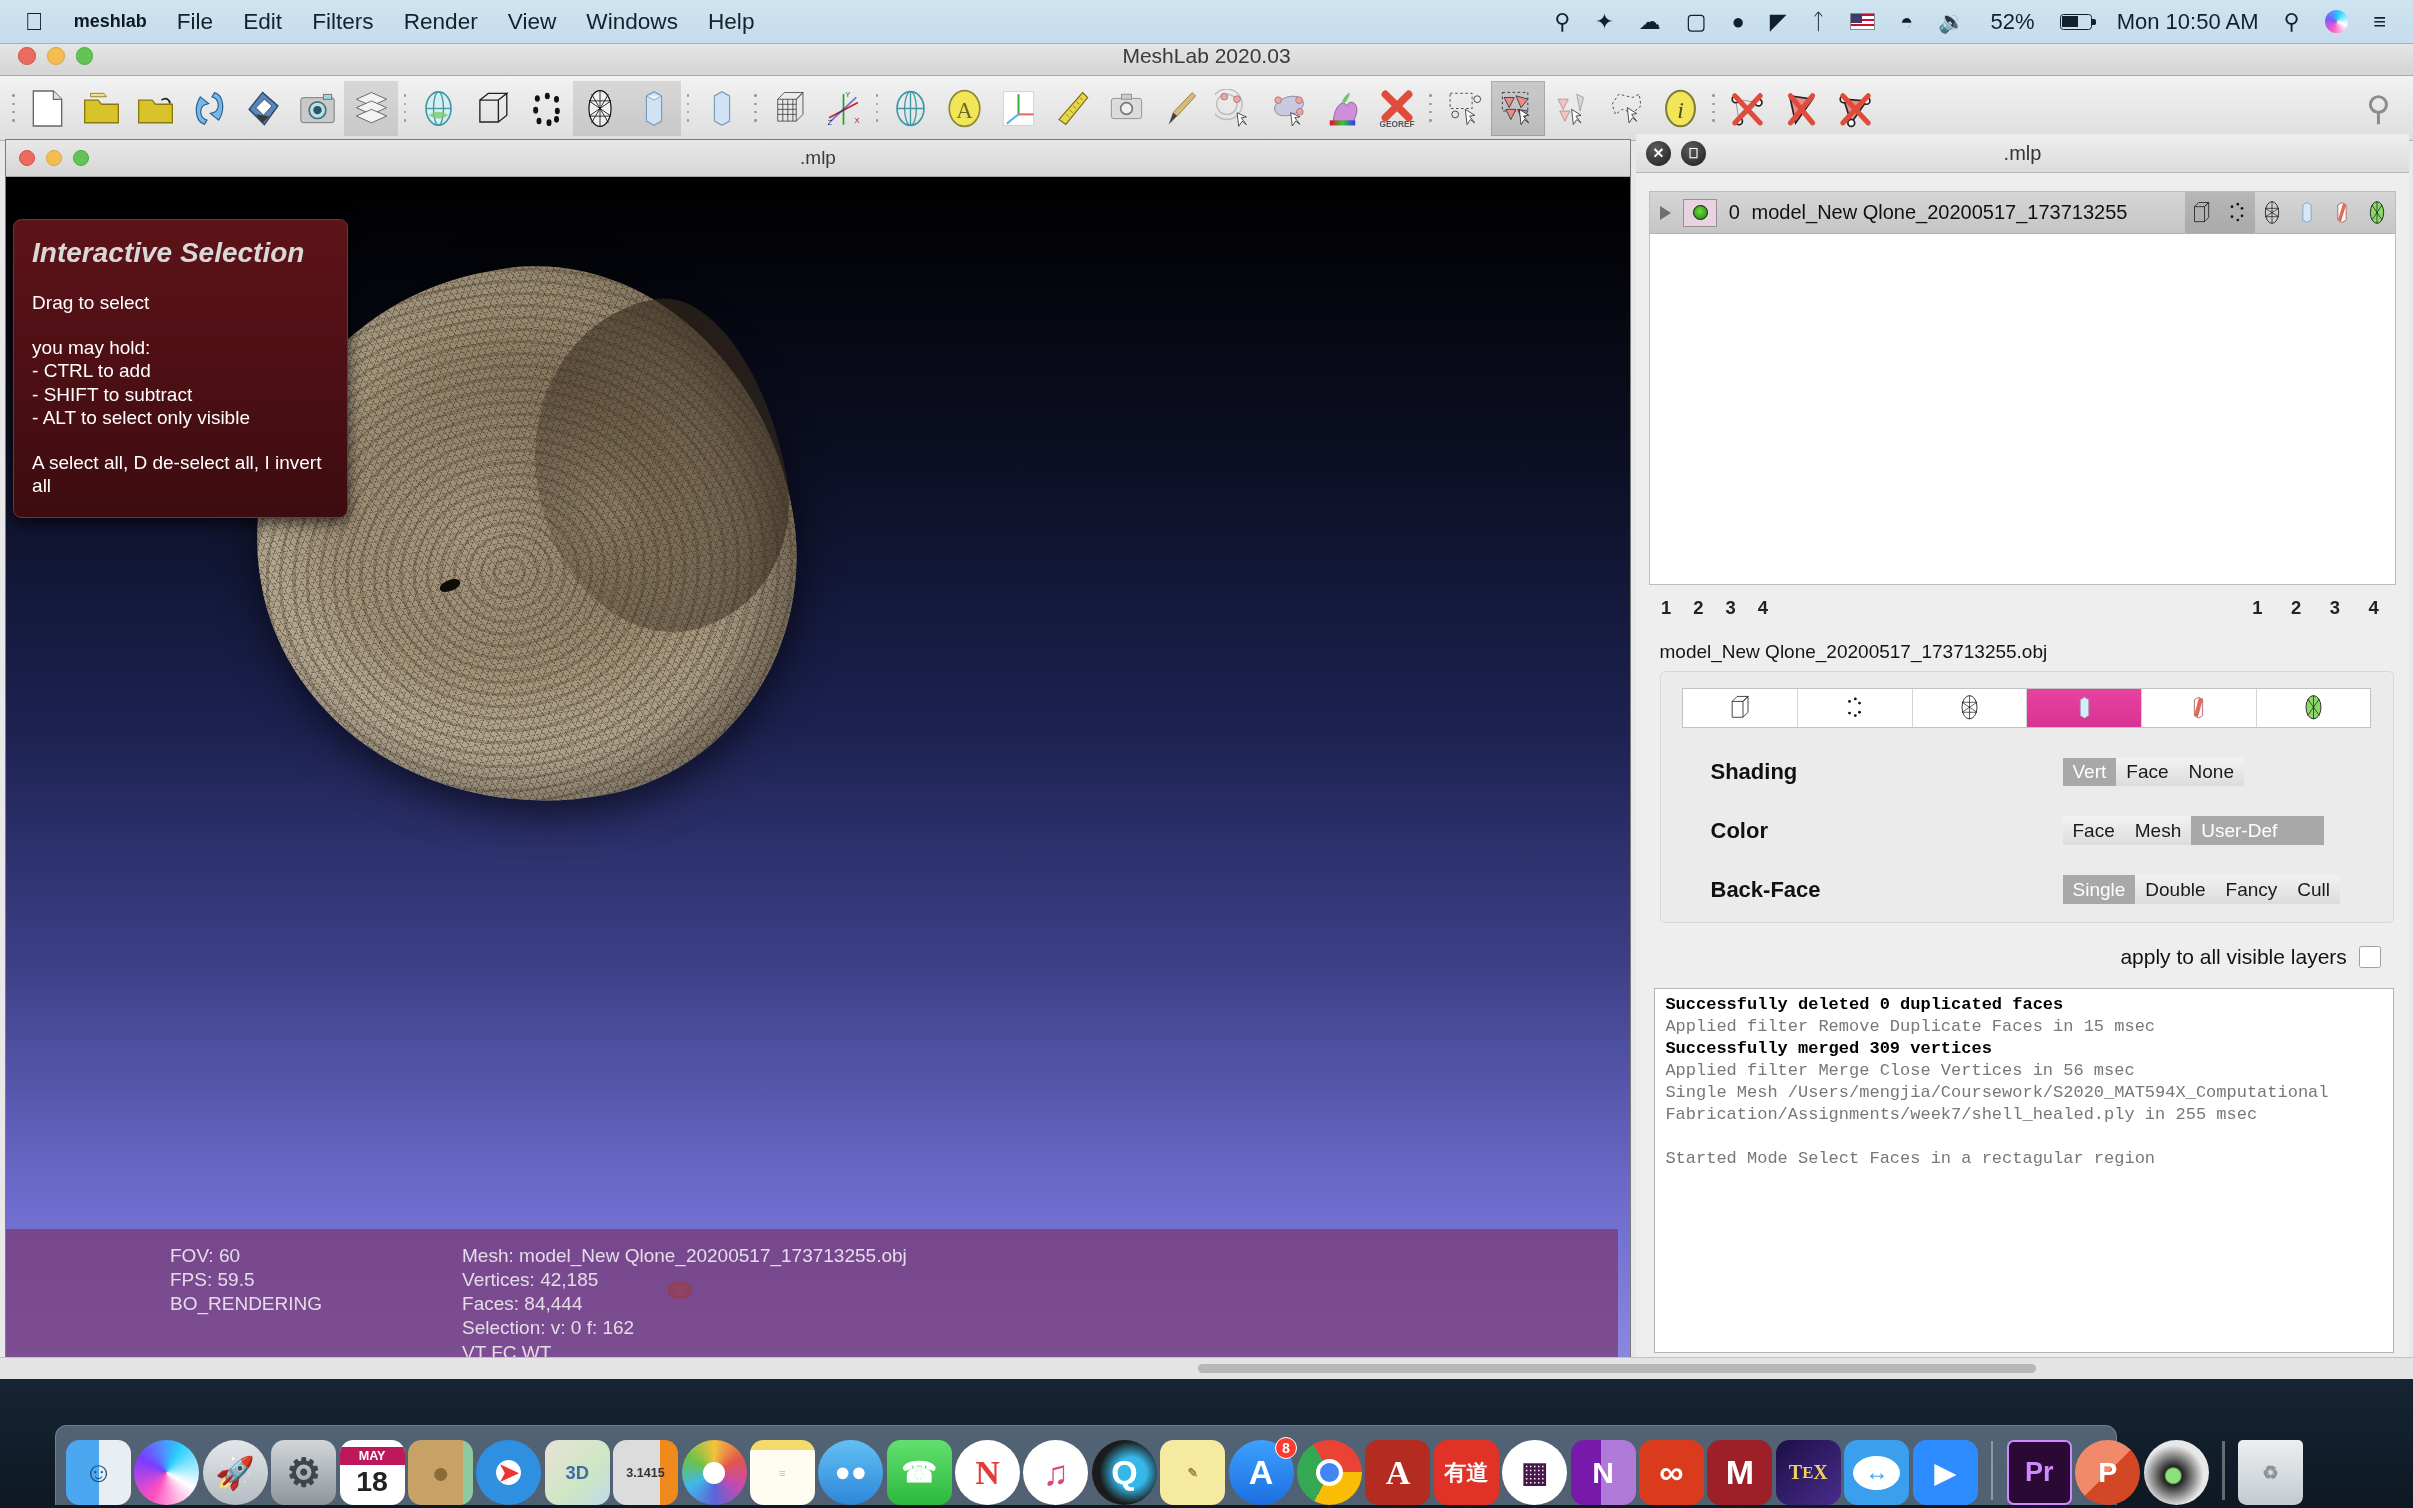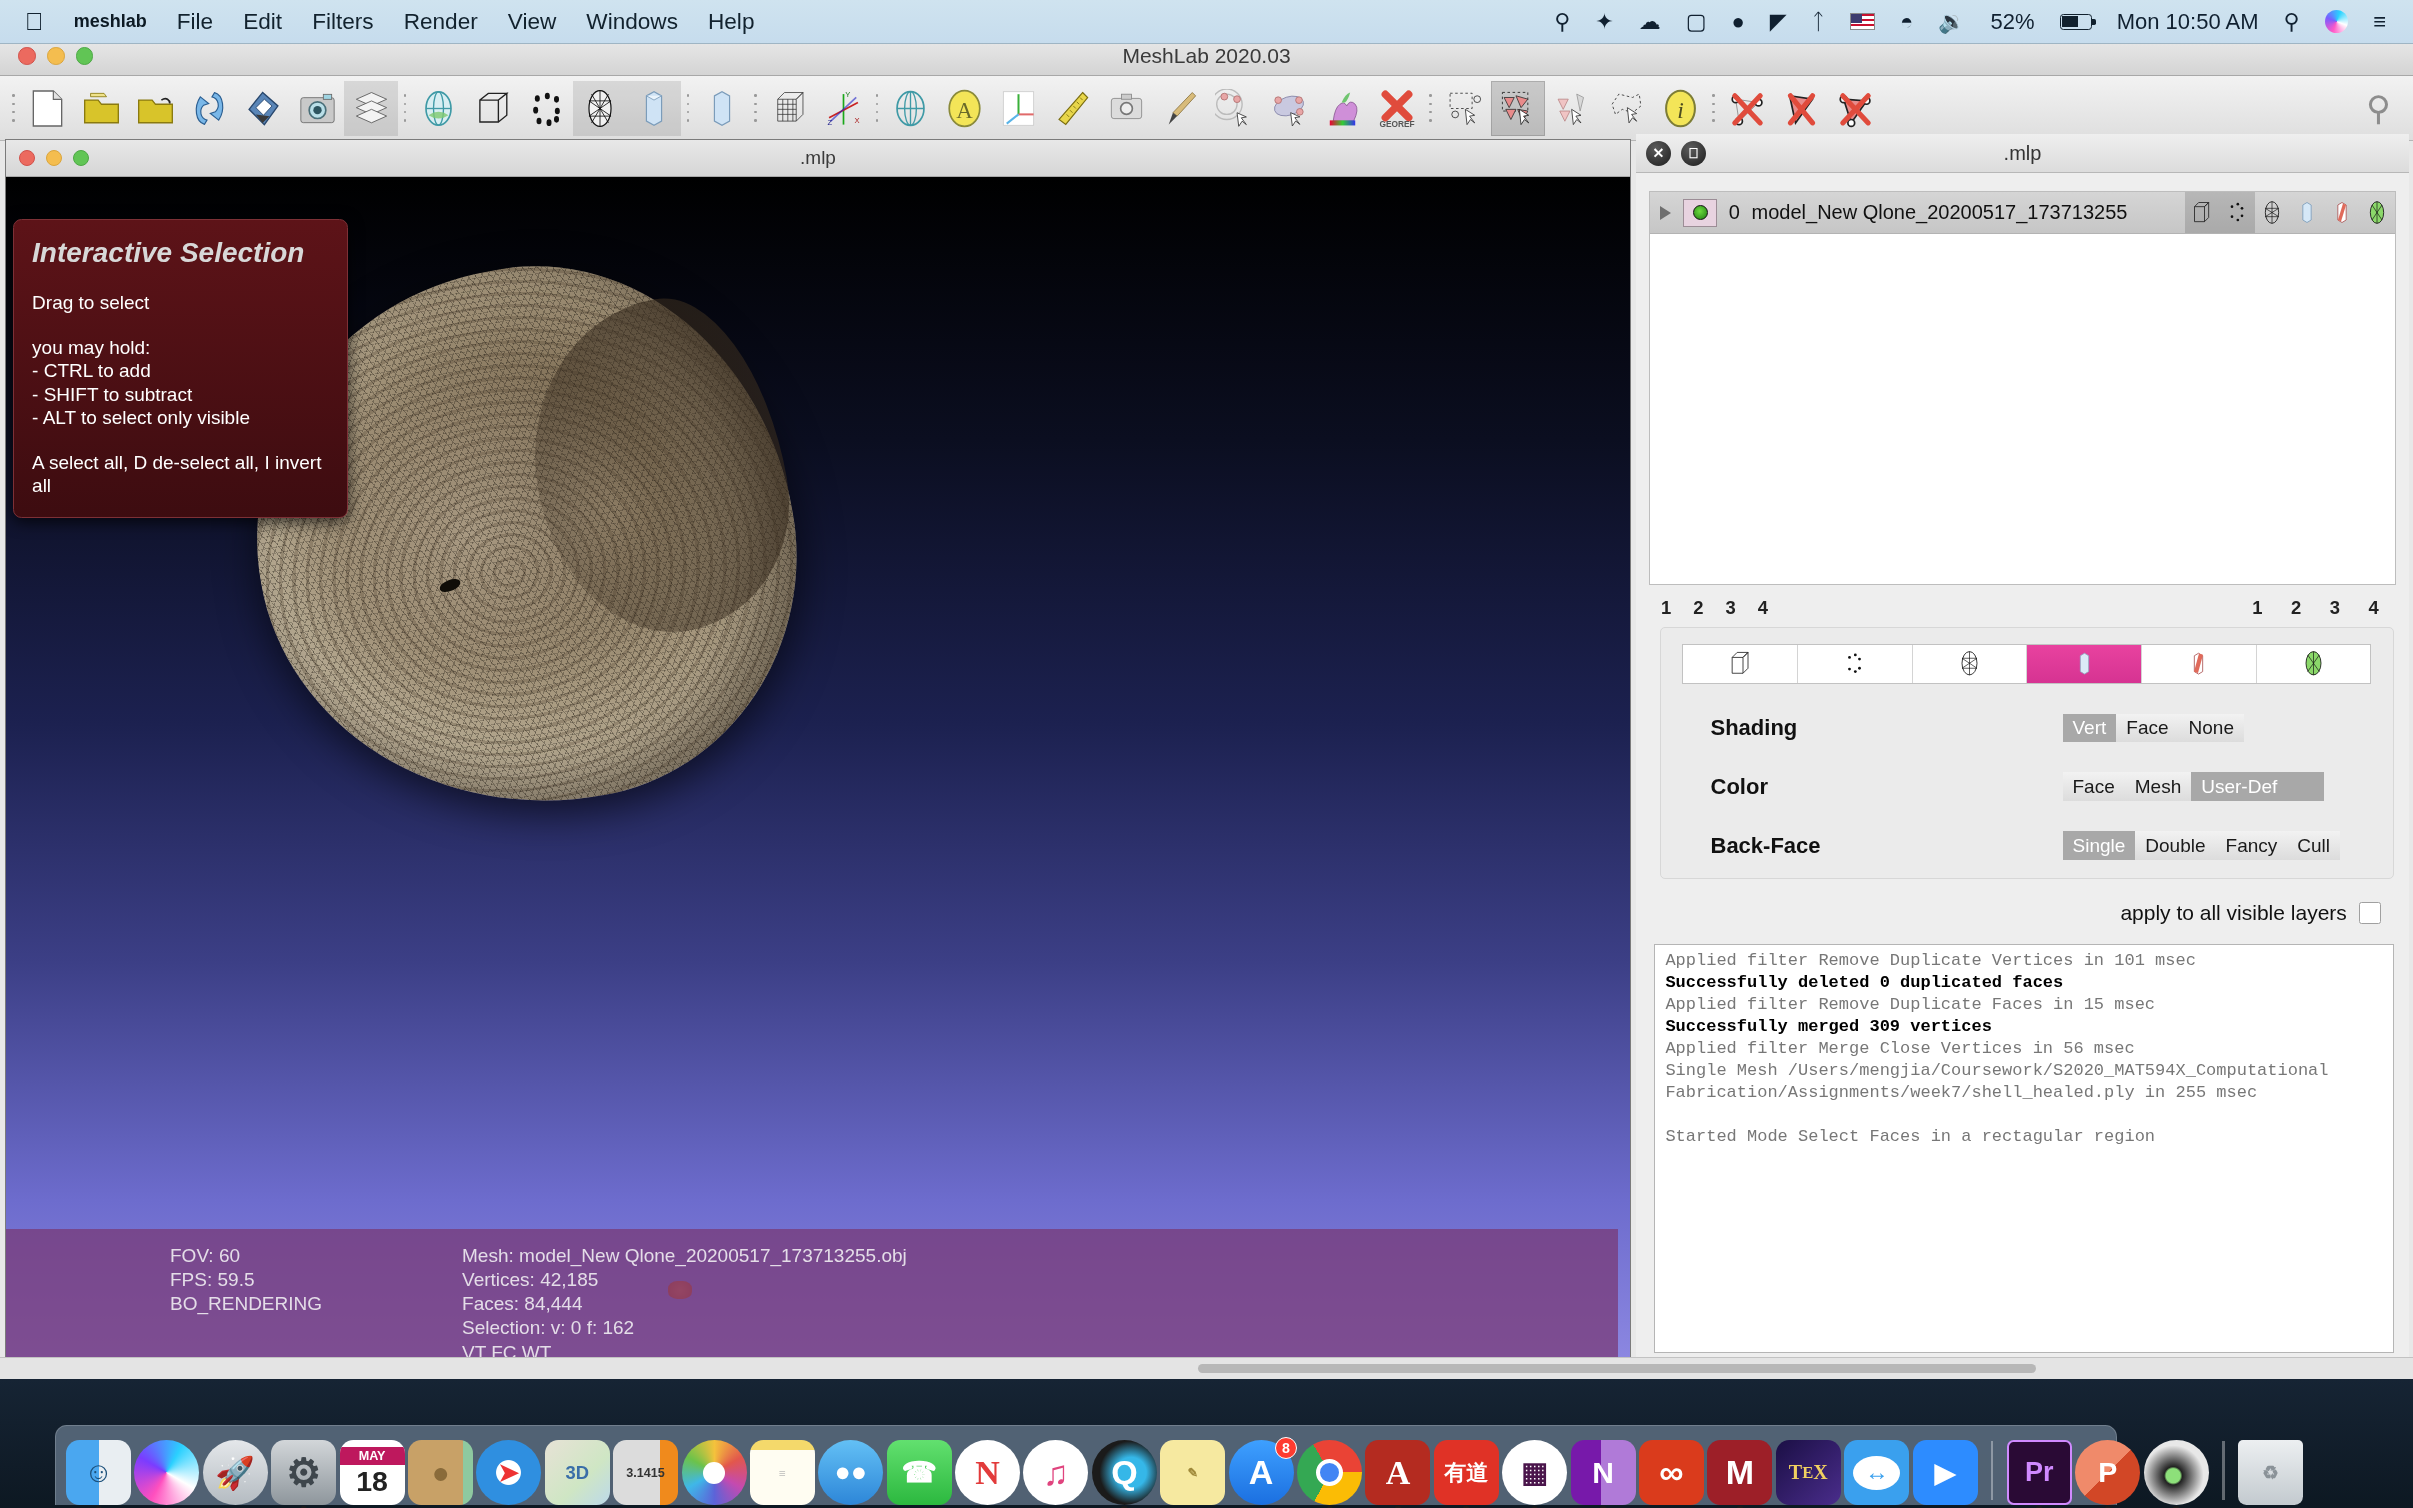--- a/index.html
+++ b/index.html
@@ -739,20 +739,21 @@
       <span>4</span>
     </div>
     <div class="g r">
       <span>1</span>
       <span>2</span>
       <span>3</span>
       <span>4</span>
     </div>
   </div>
 
+  <div id="meshfilename">model_New Qlone_20200517_173713255.obj</div>
 
   <div id="renderbox">
     <div id="modebar">
       <div class="mb">
         <svg width="25" height="28.5" viewBox="0 0 30 34">
             <path d="M5 10 h13 v19 h-13z M5 10 L11 4 h13 l-6 6 M18 10 L24 4 v19 l-6 6" fill="none" stroke="#222"></path>
           </svg>
         </div>
       <div class="mb">
         <svg width="25" height="28.5" viewBox="0 0 30 34">
@@ -821,21 +822,20 @@
     </div>
 
   </div>
 
   <div id="applyrow">
     <div class="lbl">apply to all visible layers</div>
     <div class="cb"></div>
   </div>
 
   <div id="logbox">
-    <div class="ln">Applied filter Remove Duplicate Vertices in 101 msec</div>
     <div class="ln b">Successfully deleted 0 duplicated faces</div>
     <div class="ln">Applied filter Remove Duplicate Faces in 15 msec</div>
     <div class="ln b">Successfully merged 309 vertices</div>
     <div class="ln">Applied filter Merge Close Vertices in 56 msec</div>
     <div class="ln">Single Mesh /Users/mengjia/Coursework/S2020_MAT594X_Computational</div>
     <div class="ln">Fabrication/Assignments/week7/shell_healed.ply in 255 msec</div>
     <div class="ln">&nbsp;</div>
     <div class="ln">Started Mode Select Faces in a rectagular region</div>
   </div>
 </div>

